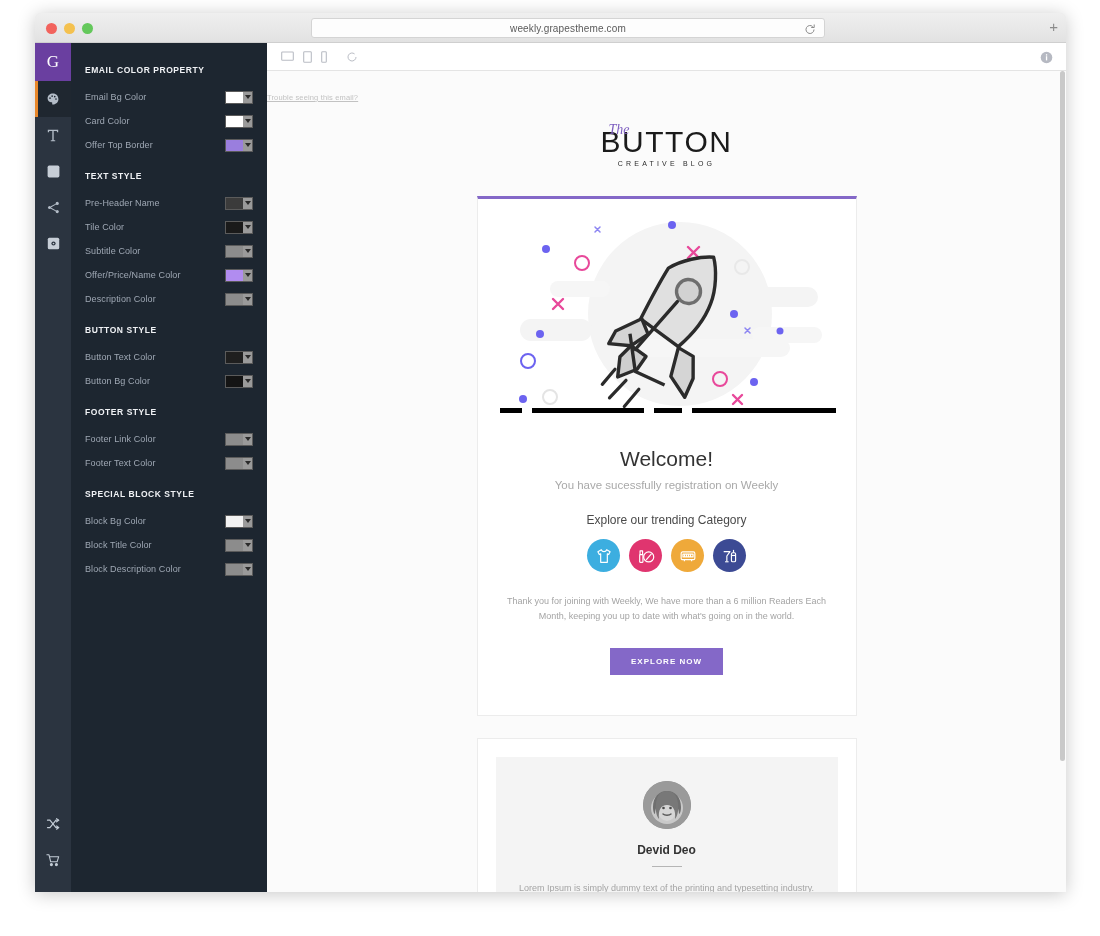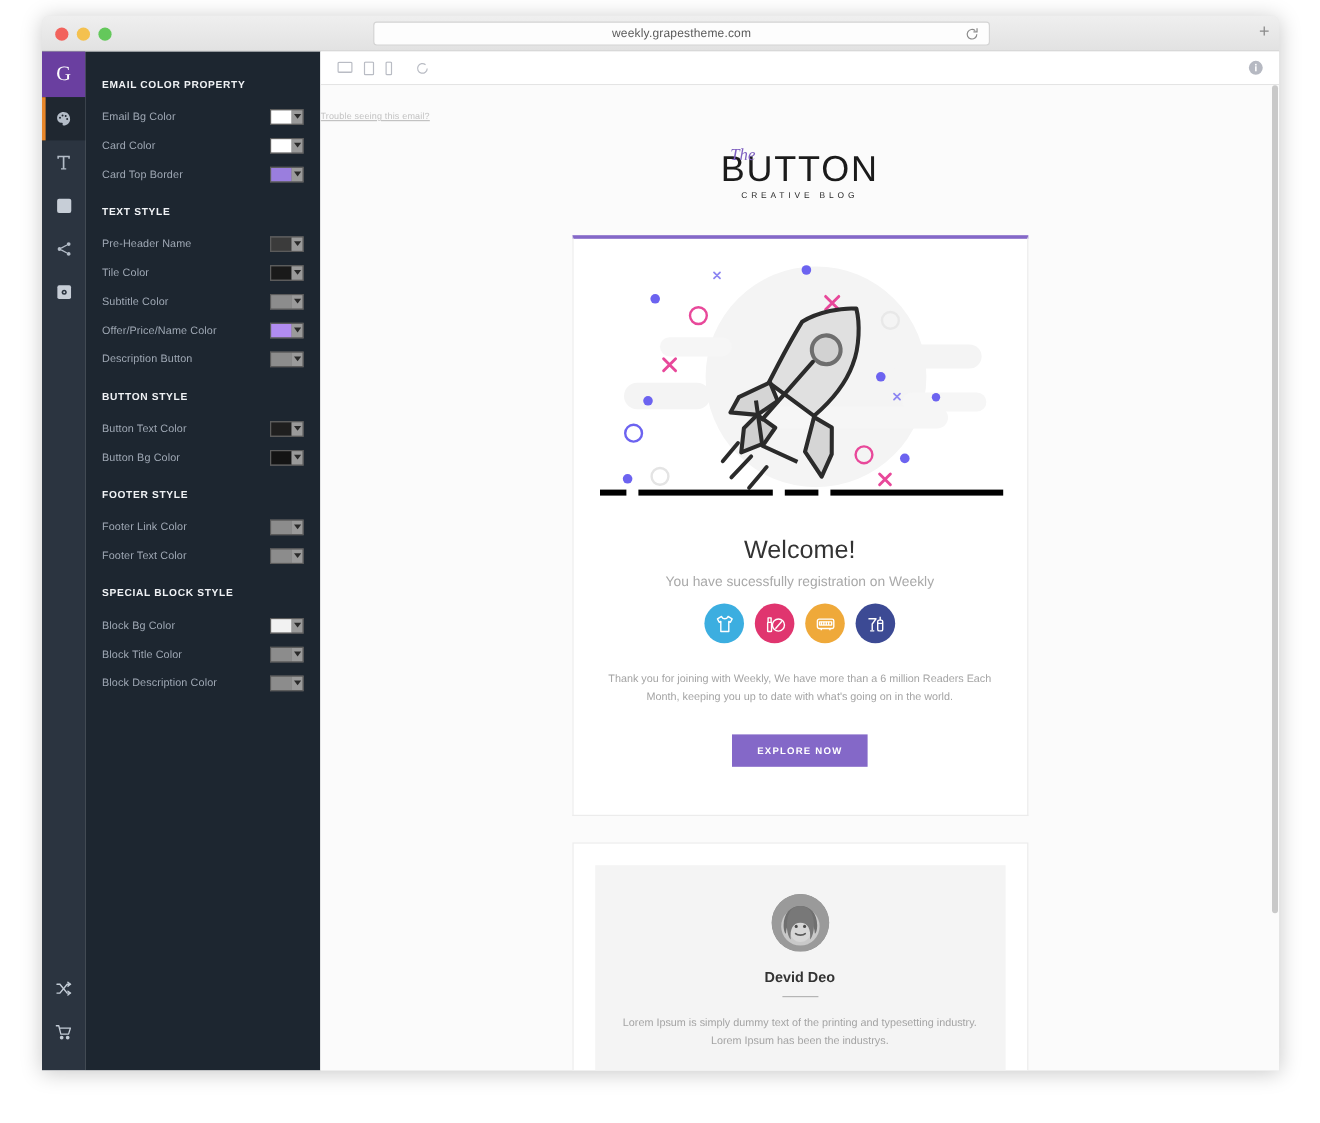--- a/index.html
+++ b/index.html
@@ -439,21 +439,21 @@
         </span>
       </div>
       <div class="prop-row">
         <span class="prop-label">Card Color</span>
         <span class="color-field">
           <span class="swatch" style="background-color: rgb(255, 255, 255);"></span>
           <span class="caret-box"></span>
         </span>
       </div>
       <div class="prop-row">
-        <span class="prop-label">Card Top Border</span>
+        <span class="prop-label">Offer Top Border</span>
         <span class="color-field">
           <span class="swatch" style="background-color: rgb(154, 126, 222);"></span>
           <span class="caret-box"></span>
         </span>
       </div>
 
       <div class="group-title">TEXT STYLE</div>
       <div class="prop-row">
         <span class="prop-label">Pre-Header Name</span>
         <span class="color-field">
@@ -476,21 +476,21 @@
         </span>
       </div>
       <div class="prop-row">
         <span class="prop-label">Offer/Price/Name Color</span>
         <span class="color-field">
           <span class="swatch" style="background-color: rgb(177, 140, 240);"></span>
           <span class="caret-box"></span>
         </span>
       </div>
       <div class="prop-row">
-        <span class="prop-label">Description Button</span>
+        <span class="prop-label">Description Color</span>
         <span class="color-field">
           <span class="swatch" style="background-color: rgb(140, 140, 140);"></span>
           <span class="caret-box"></span>
         </span>
       </div>
 
       <div class="group-title">BUTTON STYLE</div>
       <div class="prop-row">
         <span class="prop-label">Button Text Color</span>
         <span class="color-field">
@@ -647,20 +647,21 @@
                 <rect x="10" y="199" width="22" height="5"></rect>
                 <rect x="42" y="199" width="112" height="5"></rect>
                 <rect x="164" y="199" width="28" height="5"></rect>
                 <rect x="202" y="199" width="144" height="5"></rect>
               </g>
             </svg>
           </div>
 
           <div class="welcome-title">Welcome!</div>
           <div class="welcome-sub">You have sucessfully registration on Weekly</div>
+          <div class="trending-title">Explore our trending Category</div>
 
           <div class="cat-icons">
             <span class="cat" style="background-color: rgb(60, 174, 224);">
               <span>
                 <svg width="18" height="18" viewBox="0 0 20 20" fill="none" stroke="#ffffff" stroke-width="1.3" stroke-linejoin="round">
                   <path d="M7 3L3.2 5.2l1.6 3.2 1.5-.8V17h7.4V7.6l1.5.8 1.6-3.2L13 3c-.6 1.5-1.7 2.2-3 2.2S7.6 4.5 7 3z"></path>
                 </svg>
               </span>
             </span>
             <span class="cat" style="background-color: rgb(224, 53, 111);">

